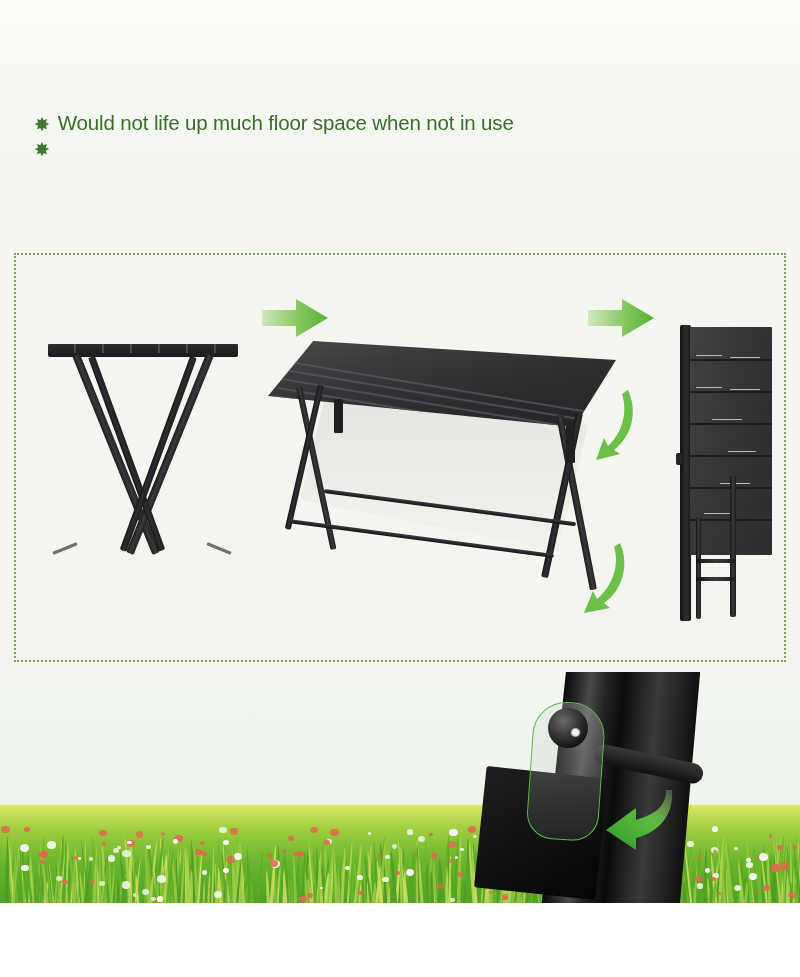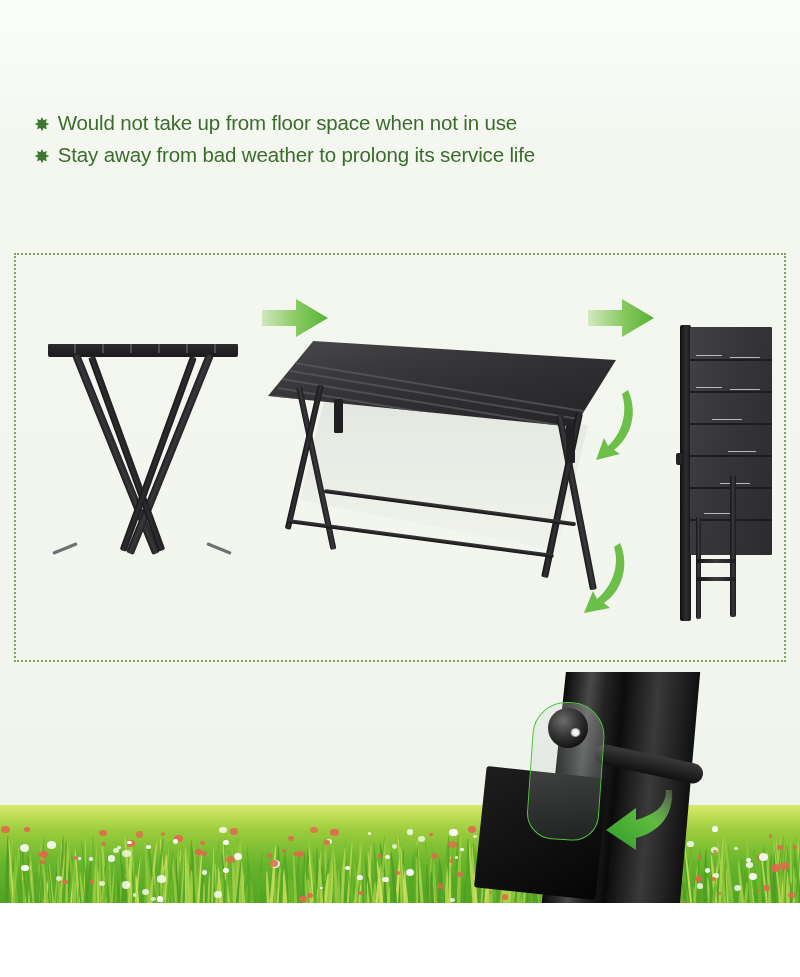--- a/index.html
+++ b/index.html
@@ -173,25 +173,24 @@
 <body>
 
 <div class="page">
 
   <div class="upper-bg"></div>
 
   <div class="header">
     <div class="bullets">
       <div class="bullet-row">
         <span class="bullet-star">✸</span>
-        <span>Would not take up from floor space when not in use</span>
+        <span>Would not life up much floor space when not in use</span>
       </div>
       <div class="bullet-row">
         <span class="bullet-star">✸</span>
-        <span>Stay away from bad weather to prolong its service life</span>
       </div>
     </div>
   </div>
 
   <div class="dashed-frame"></div>
 
   <div class="scene">
 
     <div class="table-side">
       <div class="ts-top-face">

